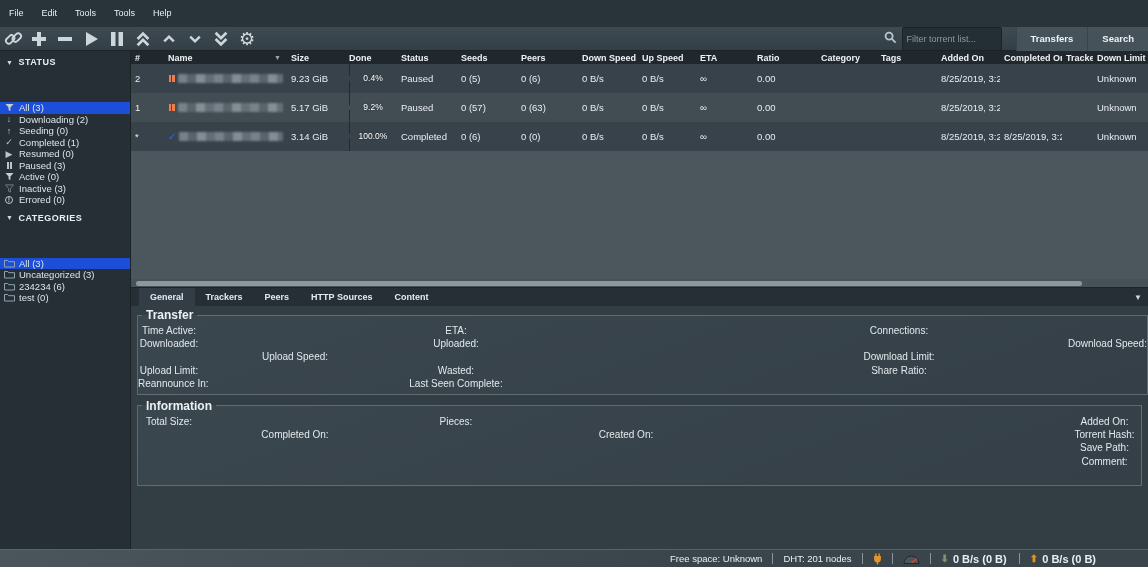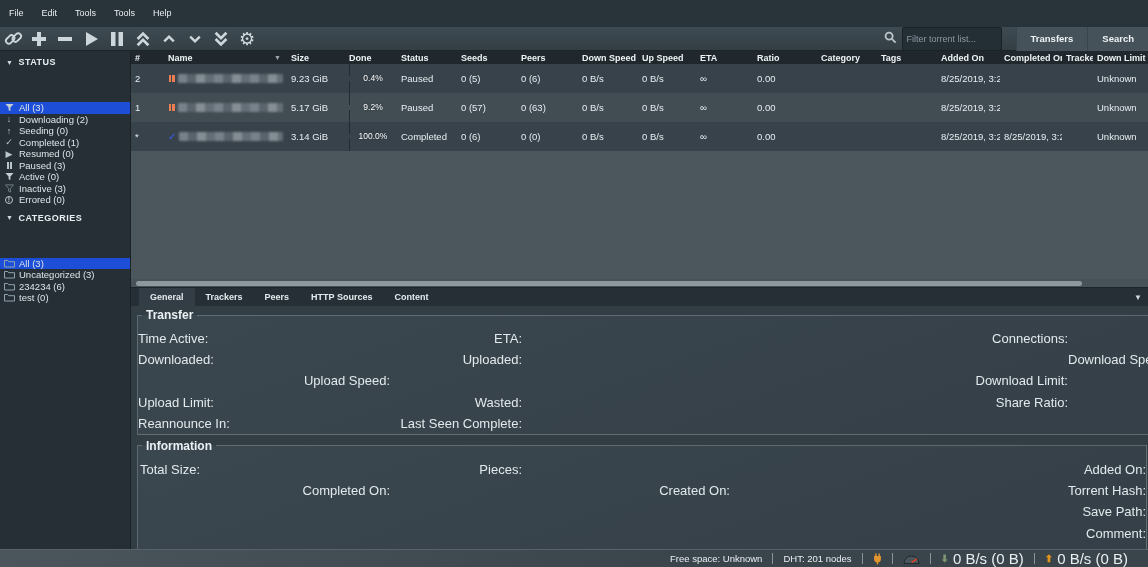--- a/index.html
+++ b/index.html
@@ -78,35 +78,35 @@
     line-height:19px; cursor:default; }
   .dtab.active { background:#333d45; }
   .tabsbar-caret { margin-left:auto; margin-right:6px; font-size:8px; color:#cfd9de; }
 
   
   .details { flex:1; background:#323d44; padding:2px 6px; overflow:hidden; }
   fieldset { border:1px solid rgba(170,182,190,.35); margin-bottom:4px; padding:2px 0 4px 0;
     background:linear-gradient(160deg,#3b474f 0%,#343f47 100%); }
   legend { font-size:12px; font-weight:bold; color:#eaf0f3; padding:0 4px; margin-left:4px; }
   .fgrid { display:grid; grid-template-columns:62px 190px 132px 208px 338px 1fr; }
-  .flabel { font-size:13px; color:#e2e9ec; text-align:right; height:13.2px; line-height:13.2px;
-    white-space:nowrap;margin-top:8px; }
+  .flabel { font-size:10px; color:#e2e9ec; text-align:center; height:13.2px; line-height:13.2px;
+    white-space:nowrap; }
   .fvalue { height:13.2px; }
 
   
   .statusbar { height:18px; flex:none; display:flex; align-items:center;
     background:linear-gradient(90deg,#4a555c 0%,#39444b 60%,#39444b 100%);
     border-top:1px solid #57626b; font-size:9.5px; color:#e9eff2; }
   .sb-spacer-l { width:660px; flex:none; }
   .sb-item { display:flex; align-items:center; gap:4px; padding:0 10px; white-space:nowrap; }
   .sb-sep { width:1px; height:11px; background:#87929a; flex:none; }
   .sb-flex { flex:1; }
   .sb-down-arrow { color:#7d9472; font-weight:bold; font-size:10px; }
   .sb-up-arrow { color:#e1931e; font-weight:bold; font-size:10px; }
-  .sb-speed { font-size:15px; }
+  .sb-speed { font-size:11px;font-weight:bold; }
 </style>
 </head>
 <body>
 
 <div class="app">
 
   <div class="menubar">
     <span class="menu-item">File</span>
     <span class="menu-item">Edit</span>
     <span class="menu-item">Tools</span>

